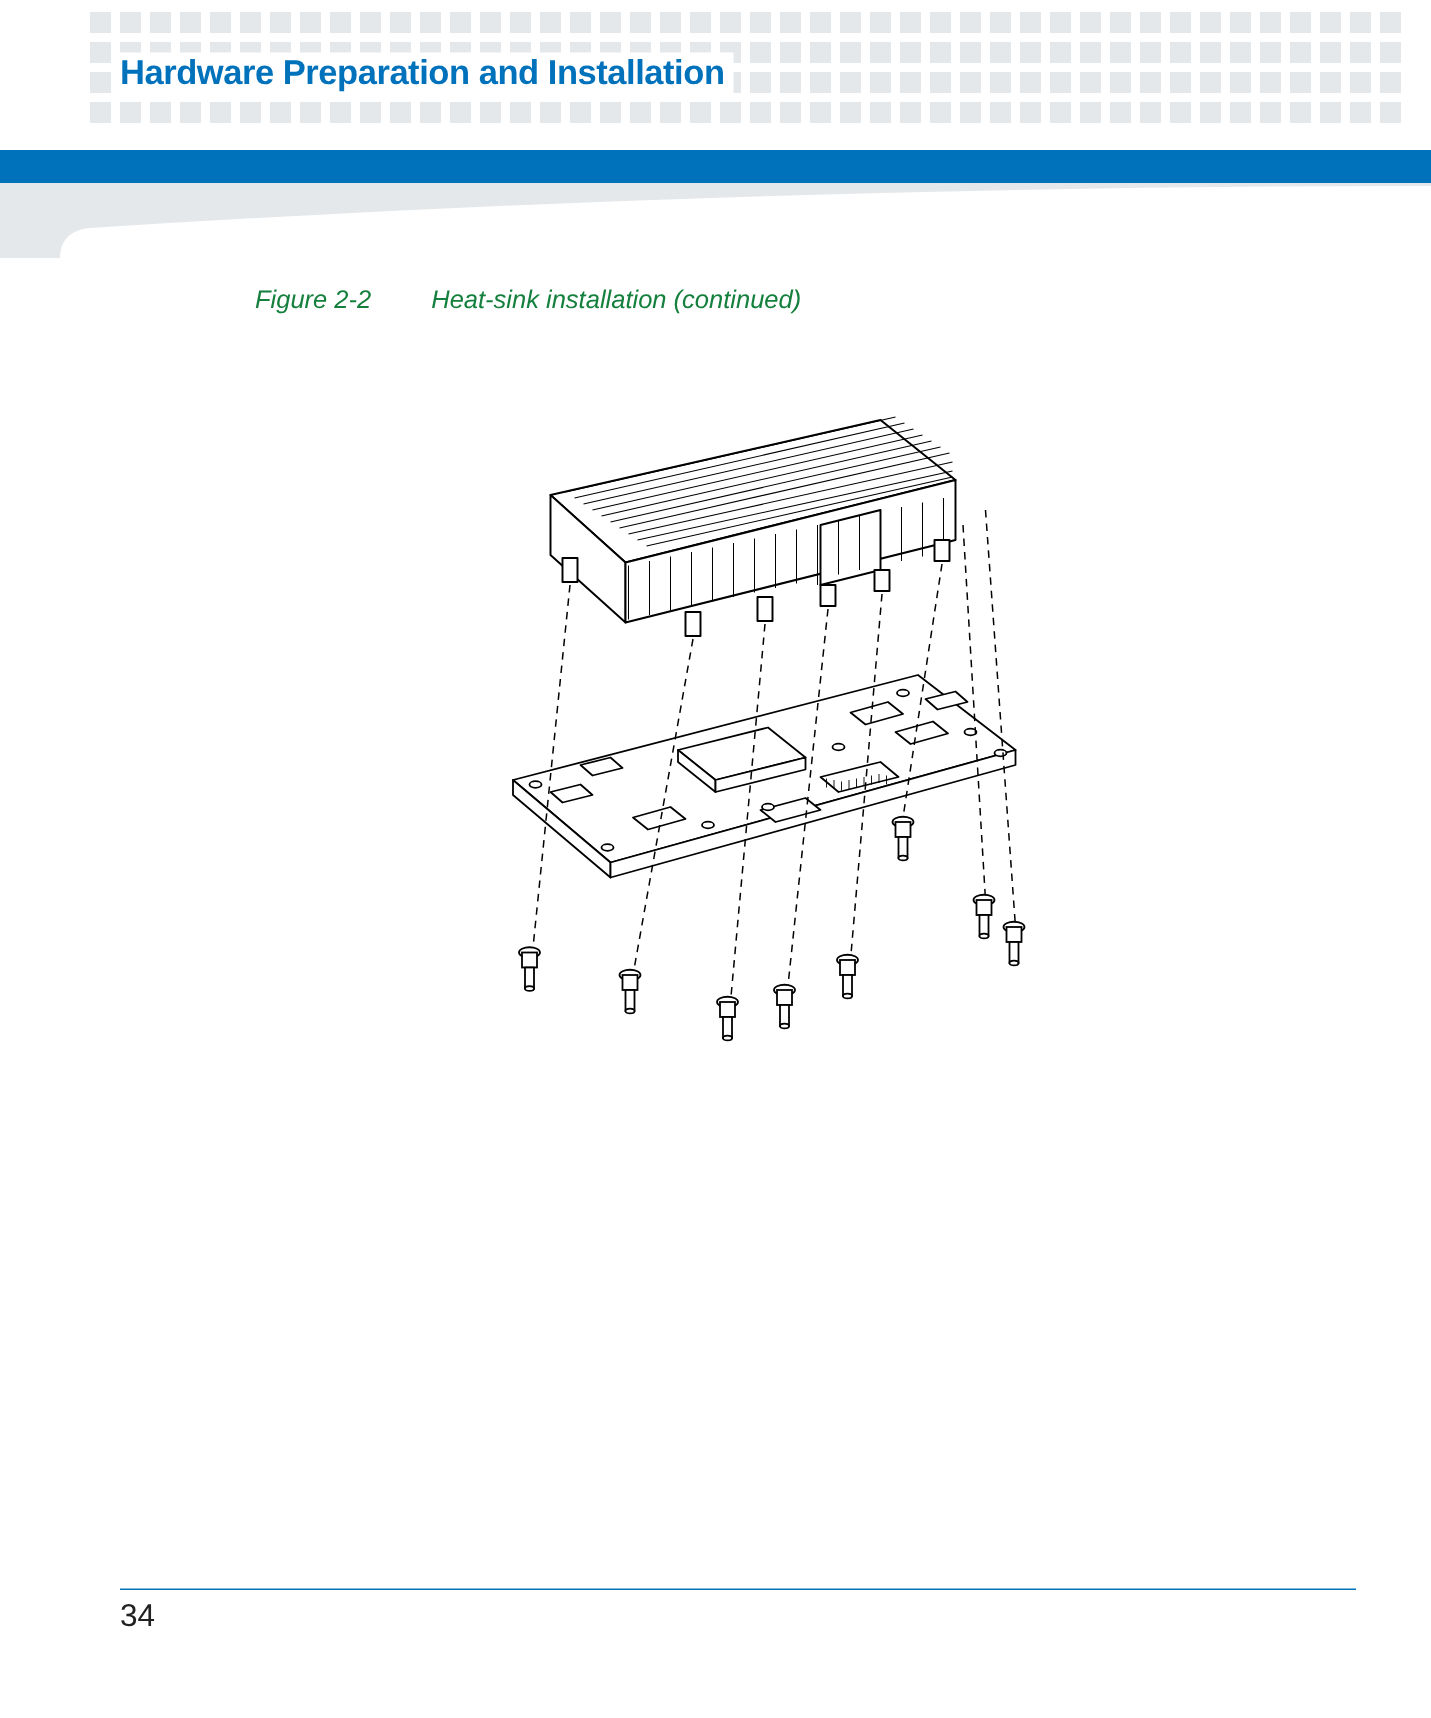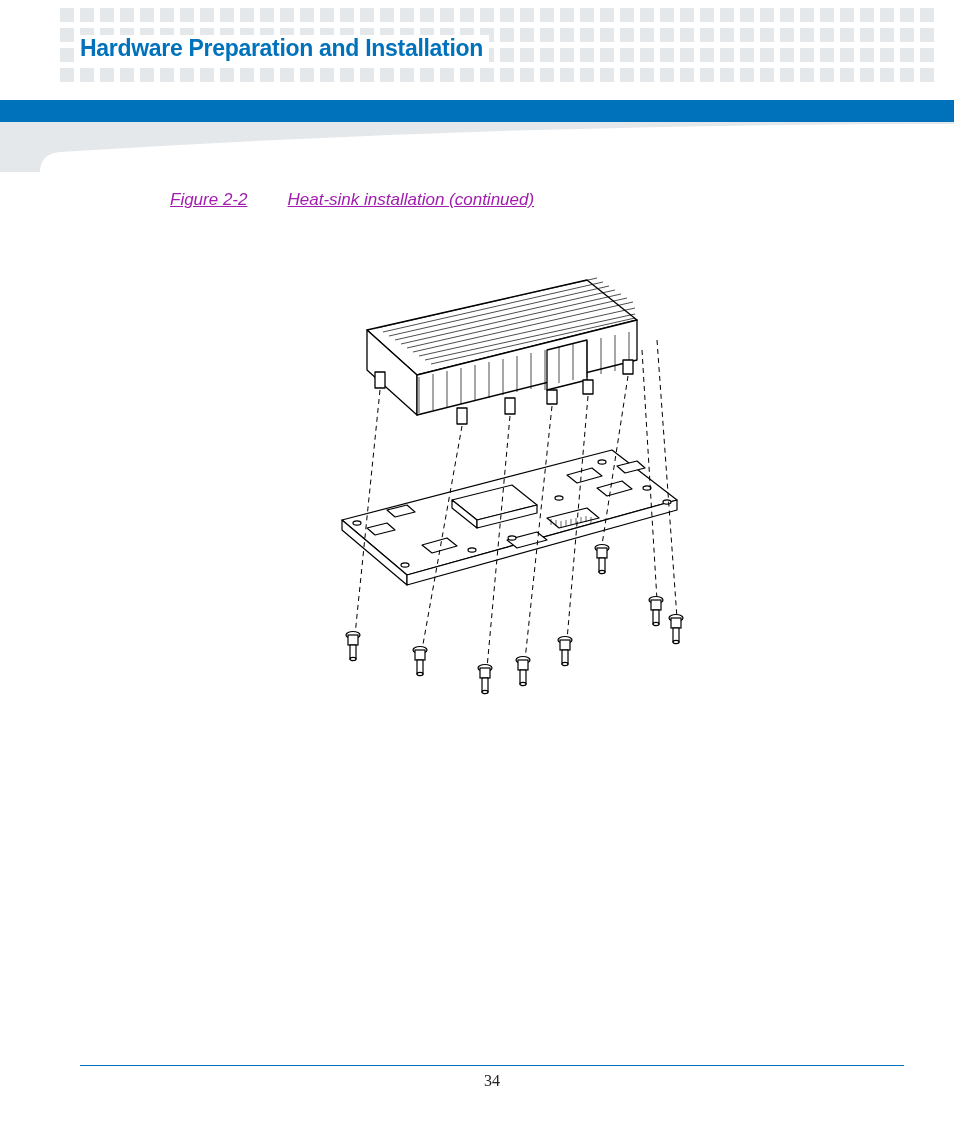--- a/index.html
+++ b/index.html
@@ -69,26 +69,25 @@
     z-index: 2;
   }
   .content {
     position: absolute;
     top: 190px;
     left: 80px;
     right: 80px;
   }
   .figure-caption {
     font-style: italic;
-    color: #a21caf;
+    color: #15803d;
     font-size: 17px;
     font-weight: 400;
     margin-left: 90px;
     margin-bottom: 30px;
-    text-decoration: underline;
   }
   .figure-caption .fignum {
     font-weight: 400;
     margin-right: 40px;
   }
   .figure-box {
     display: flex;
     justify-content: center;
     margin-top: 10px;
   }
@@ -98,24 +97,23 @@
     left: 80px;
     right: 50px;
   }
   .footer-rule {
     border: none;
     border-top: 1px solid #0072bc;
     margin-bottom: 6px;
   }
   .footer-row {
     display: flex;
-    justify-content: center;
-    font-size: 16px;
+    justify-content: flex-start;
+    font-size: 21px;
     color: #222;
-    font-family: Liberation Serif, serif;
   }
 </style>
 </head>
 <body>
 
 <div class="header-area">
   <div class="dot-pattern">
     <div class="dot-row">
         <div class="dot"></div>
         <div class="dot"></div>

